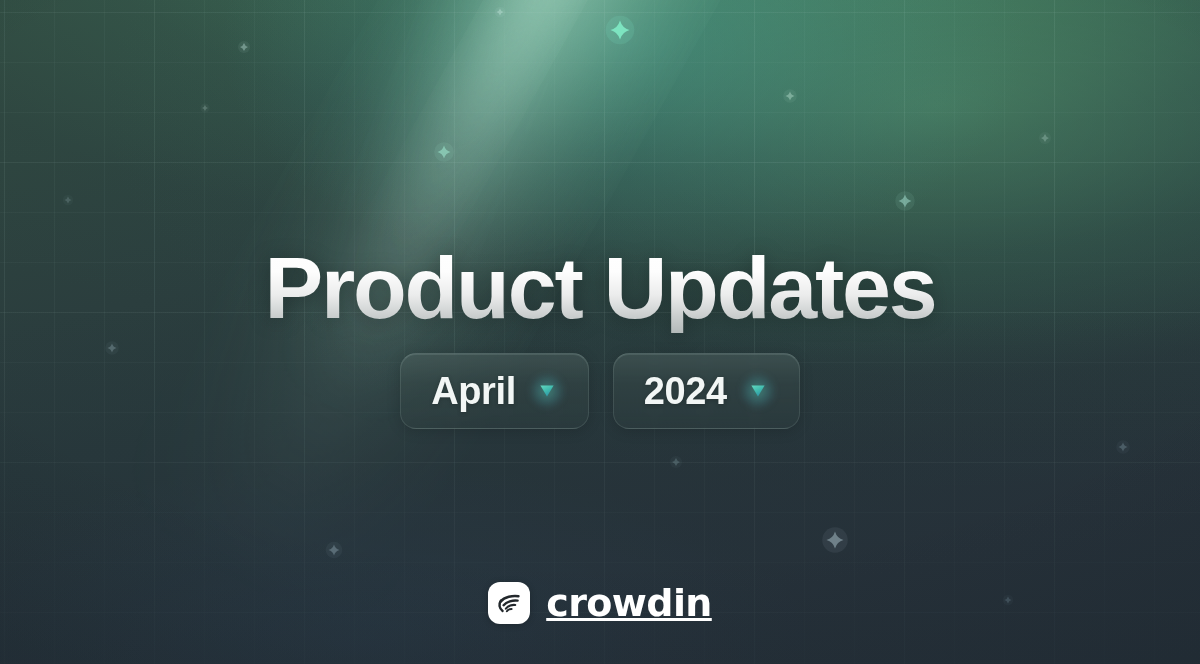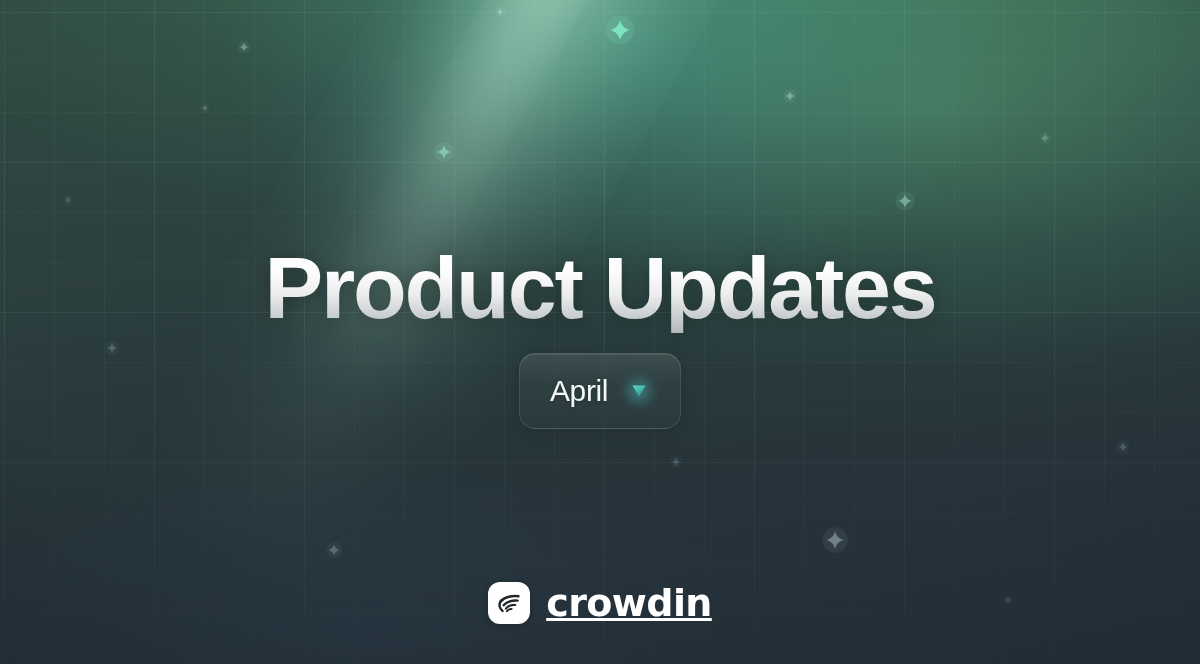--- a/index.html
+++ b/index.html
@@ -285,22 +285,22 @@
     border: 1px solid rgba(200,224,218,0.13);
     border-top-color: rgba(215,238,232,0.20);
     box-shadow:
       inset 0 1px 0 rgba(230,248,242,0.10),
       0 2px 14px rgba(0,0,0,0.16);
     cursor: pointer;
     backdrop-filter: blur(3px);
   }
 
   .pill-label {
-    font-size: 30px;
-    font-weight: 400;
+    font-size: 38px;
+    font-weight: 700;
     color: #f2f6f5;
     letter-spacing: -0.4px;
     line-height: 1;
     text-shadow: 0 1px 4px rgba(0,0,0,0.22);
     white-space: nowrap;
   }
 
   .pill-chevron {
     position: relative;
     width: 34px;
@@ -487,20 +487,35 @@
                 <stop offset="0%" stop-color="#63d8c0"></stop>
                 <stop offset="55%" stop-color="#3fb9ad"></stop>
                 <stop offset="100%" stop-color="#2f94a8"></stop>
               </linearGradient>
             </defs>
             <path d="M1.4 1.6 L14.6 1.6 L8 12.4 Z" fill="url(#chevGradA)"></path>
           </svg>
         </span>
       </div>
 
+      <div class="pill">
+        <span class="pill-label">2024</span>
+        <span class="pill-chevron">
+          <svg width="16" height="14" viewBox="0 0 16 14" aria-hidden="true">
+            <defs>
+              <linearGradient id="chevGradB" x1="0" y1="0" x2="0.6" y2="1">
+                <stop offset="0%" stop-color="#63d8c0"></stop>
+                <stop offset="55%" stop-color="#3fb9ad"></stop>
+                <stop offset="100%" stop-color="#2f94a8"></stop>
+              </linearGradient>
+            </defs>
+            <path d="M1.4 1.6 L14.6 1.6 L8 12.4 Z" fill="url(#chevGradB)"></path>
+          </svg>
+        </span>
+      </div>
 
     </div>
 
     <div class="logo">
       <span class="logo-mark">
         <svg width="30" height="30" viewBox="0 0 30 30" aria-hidden="true">
           <g fill="none" stroke="#22272b" stroke-linecap="round">
             <path d="M24.4 8.2 C18.6 7.2 10.4 9.0 6.6 13.6" stroke-width="2.5"></path>
             <path d="M23.6 12.6 C18.8 11.9 12.6 13.6 9.6 17.2" stroke-width="2.4"></path>
             <path d="M21.2 17.0 C17.8 16.7 13.9 18.2 11.9 20.6" stroke-width="2.2"></path>

